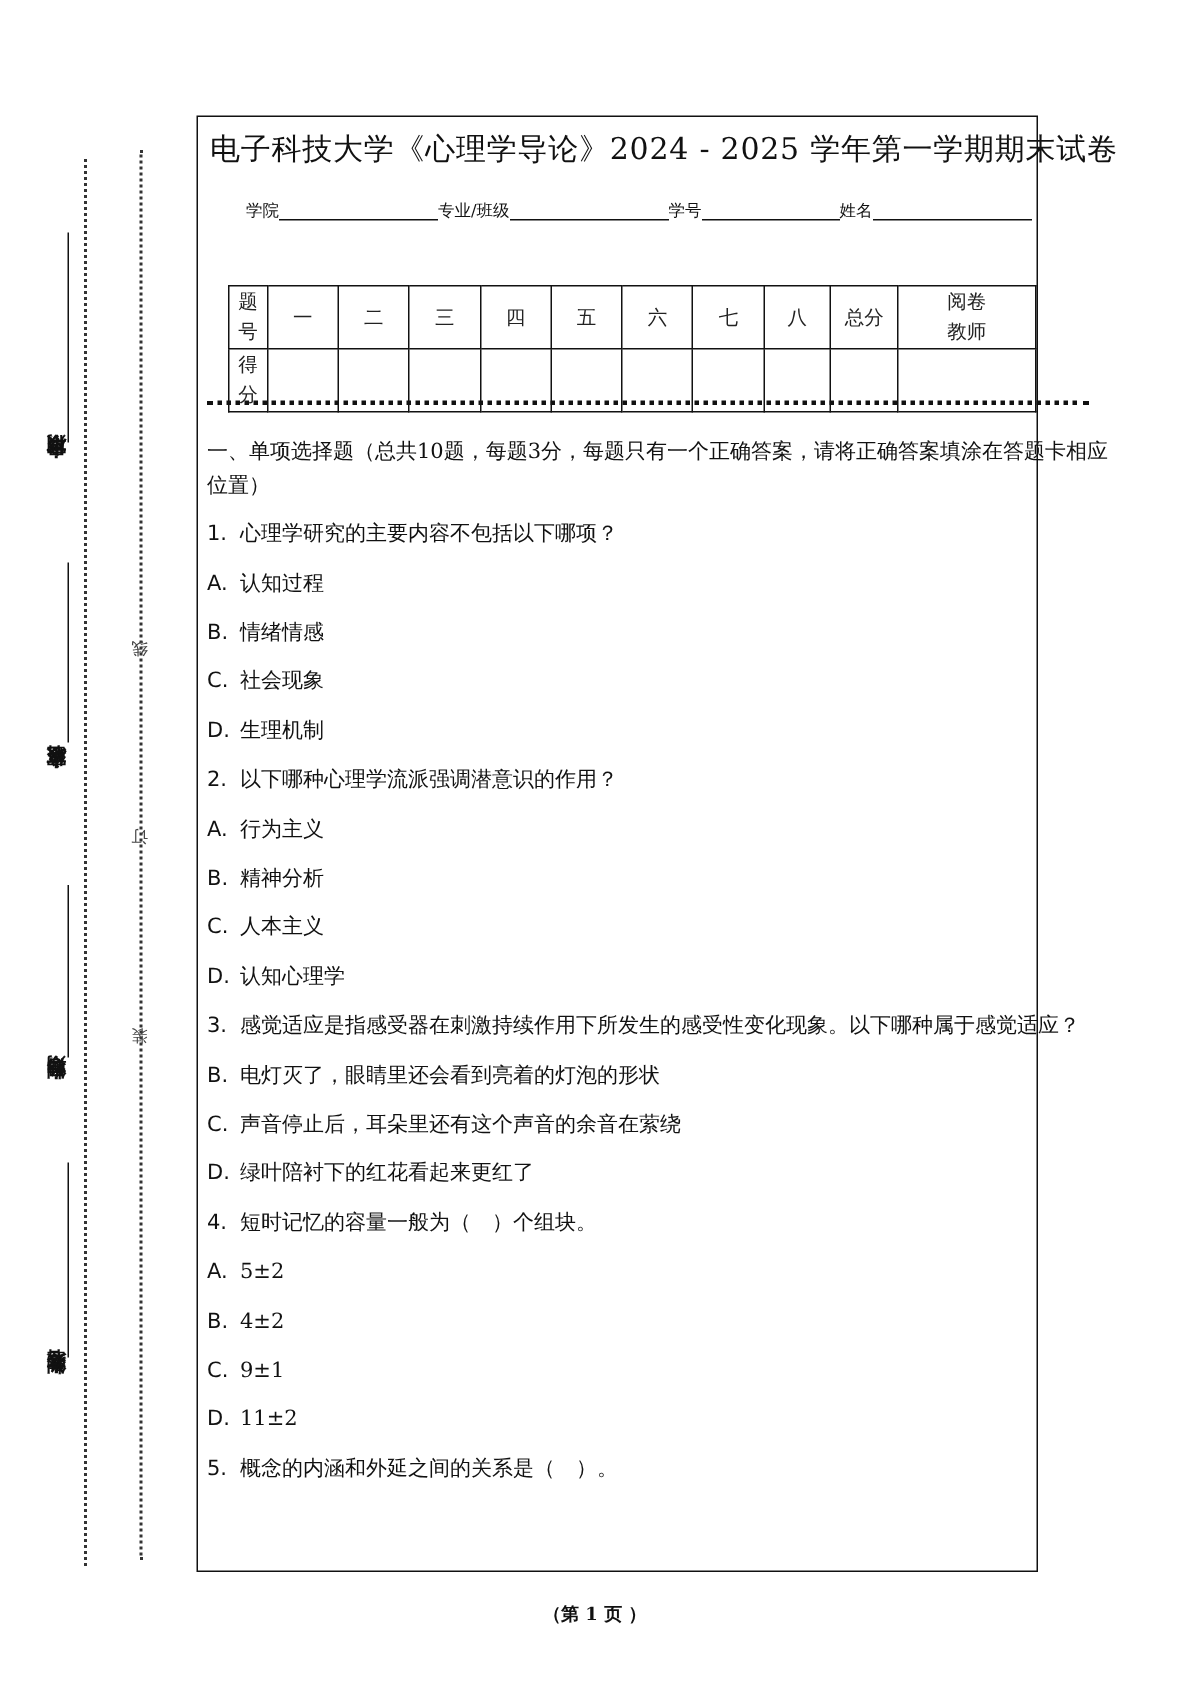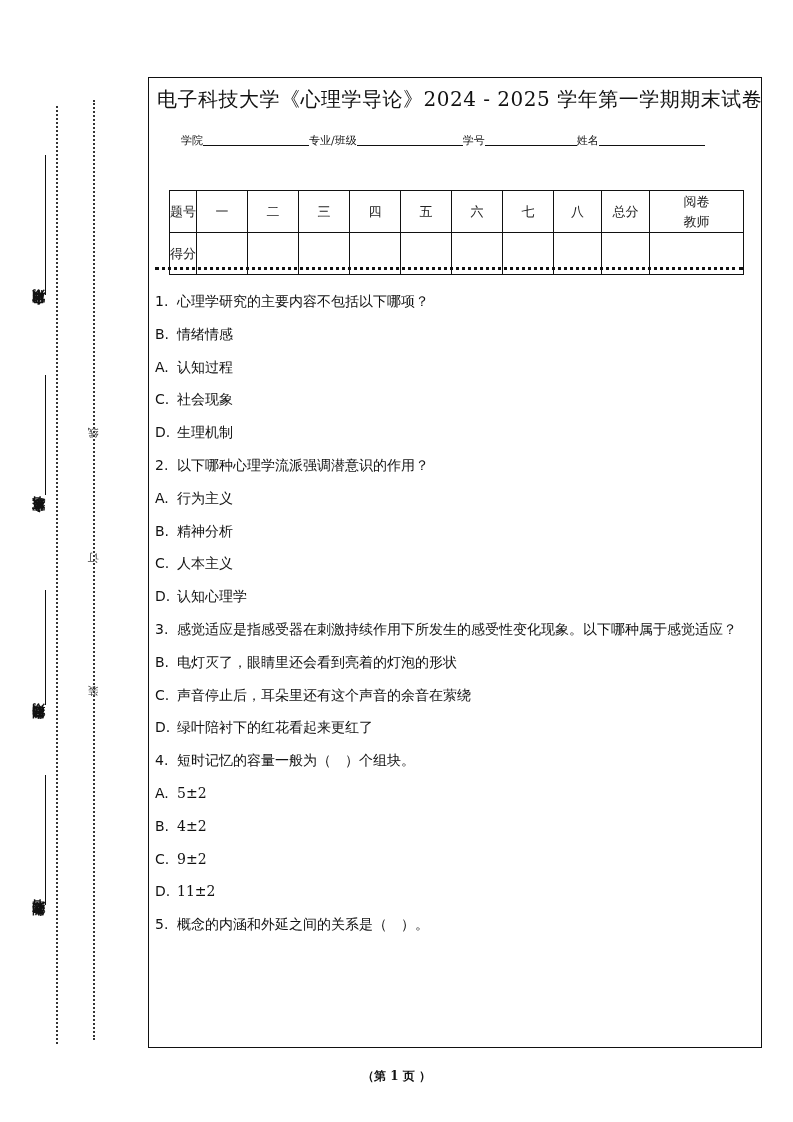--- a/index.html
+++ b/index.html
@@ -12,24 +12,24 @@
   .dl1 { left:56px; top:106px; height:938px; }
   .dl2 { left:93px; top:100px; height:940px; }
   .sigline { position:absolute; left:45px; width:0; border-left:1px solid #111; }
   .vlabel { position:absolute; left:28px; width:22px; font-family:"DejaVu Sans","Liberation Sans",sans-serif;
             font-weight:bold; font-size:13px; writing-mode:vertical-rl; transform:rotate(180deg);
             line-height:22px; letter-spacing:1px; }
   .bindchar { position:absolute; left:86px; width:16px; font-size:11px; color:#444; background:#fff;
               writing-mode:vertical-rl; transform:rotate(180deg); text-align:center; line-height:16px; }
 
   
-  .frame { position:absolute; left:148px; top:77px; width:614px; height:971px; border:1px solid #111; box-sizing:border-box; }
+  .frame { position:absolute; left:131px; top:77px; width:561px; height:971px; border:1px solid #111; box-sizing:border-box; }
 
   .title { position:absolute; left:8px; top:8px; width:600px; font-size:20px; white-space:nowrap; letter-spacing:0.5px; }
-  .info { position:absolute; left:32px; top:55px; font-size:11px; display:flex; align-items:flex-start; white-space:nowrap; }
+  .info { position:absolute; left:32px; top:55px; font-size:11px; display:flex; align-items:center; white-space:nowrap; }
   .info .lbl { margin-right:0; }
   .info .blank { display:inline-block; border-bottom:1px solid #111; height:12px; }
 
   table.score { position:absolute; left:20px; top:96px; border-collapse:collapse; font-size:13px;margin-top:16px; }
   table.score td { border:1px solid #111; text-align:center; vertical-align:middle; padding:0; color:#222; }
   table.score td.vh { width:26px; line-height:20px; }
 
   .sep { position:absolute; left:6px; top:189px; width:588px; border-top:3px dotted #111; }
 
   .body { position:absolute; left:6px; top:212px; width:604px; font-size:14px; line-height:22.5px; }
@@ -105,41 +105,42 @@
       <td></td>
       <td></td>
       <td></td>
     </tr>
   </tbody>
     </table>
 
   <div class="sep"></div>
 
   <div class="body">
+    <p class="sec">一、单项选择题（总共10题，每题3分，每题只有一个正确答案，请将正确答案填涂在答题卡相应位置）</p>
 
     <p class="q"><span class="k">1.</span><span>心理学研究的主要内容不包括以下哪项？</span></p>
+    <p class="opt"><span class="k">A.</span><span>认知过程</span></p>
     <p class="opt"><span class="k">B.</span><span>情绪情感</span></p>
-    <p class="opt"><span class="k">A.</span><span>认知过程</span></p>
     <p class="opt"><span class="k">C.</span><span>社会现象</span></p>
     <p class="opt"><span class="k">D.</span><span>生理机制</span></p>
 
     <p class="q"><span class="k">2.</span><span>以下哪种心理学流派强调潜意识的作用？</span></p>
     <p class="opt"><span class="k">A.</span><span>行为主义</span></p>
     <p class="opt"><span class="k">B.</span><span>精神分析</span></p>
     <p class="opt"><span class="k">C.</span><span>人本主义</span></p>
     <p class="opt"><span class="k">D.</span><span>认知心理学</span></p>
 
     <p class="q"><span class="k">3.</span><span>感觉适应是指感受器在刺激持续作用下所发生的感受性变化现象。以下哪种属于感觉适应？</span></p>
     <p class="opt"><span class="k">B.</span><span>电灯灭了，眼睛里还会看到亮着的灯泡的形状</span></p>
     <p class="opt"><span class="k">C.</span><span>声音停止后，耳朵里还有这个声音的余音在萦绕</span></p>
     <p class="opt"><span class="k">D.</span><span>绿叶陪衬下的红花看起来更红了</span></p>
 
     <p class="q"><span class="k">4.</span><span>短时记忆的容量一般为（　）个组块。</span></p>
     <p class="opt"><span class="k">A.</span><span>5±2</span></p>
     <p class="opt"><span class="k">B.</span><span>4±2</span></p>
-    <p class="opt"><span class="k">C.</span><span>9±2</span></p>
+    <p class="opt"><span class="k">C.</span><span>9±1</span></p>
     <p class="opt"><span class="k">D.</span><span>11±2</span></p>
 
     <p class="q"><span class="k">5.</span><span>概念的内涵和外延之间的关系是（　）。</span></p>
   </div>
 </div>
 
 <div class="footer">（第 1 页 ）</div>
 
 </body></html>

